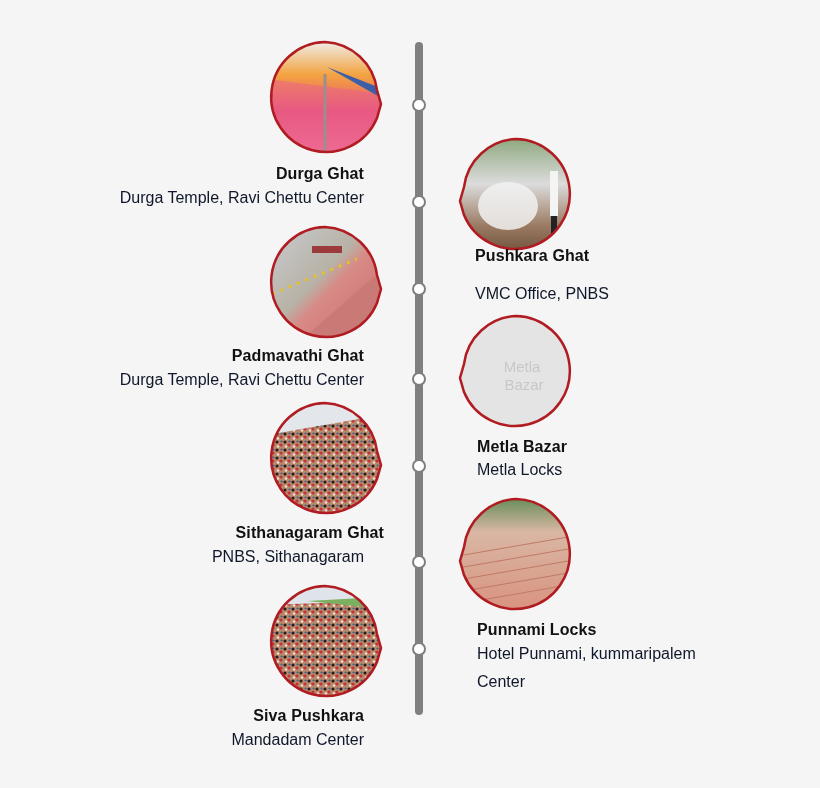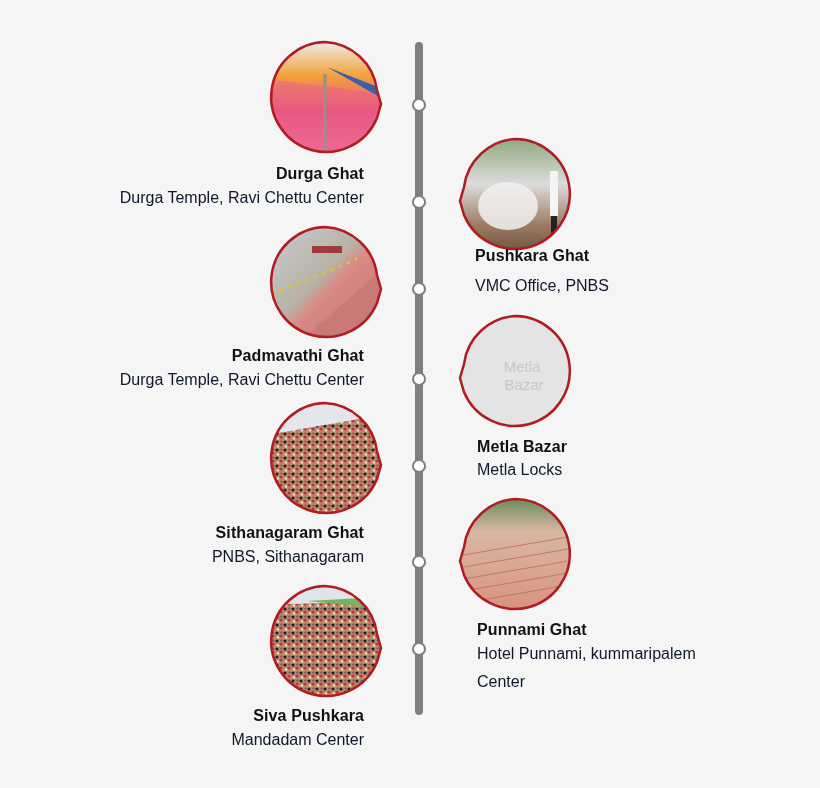--- a/index.html
+++ b/index.html
@@ -108,21 +108,21 @@
       <g clip-path="url(#clipR)">
         <rect width="116" height="120" fill="url(#gFountain)"></rect>
         <ellipse cx="50" cy="70" rx="30" ry="24" fill="#f1f1f1" opacity="0.85"></ellipse>
         <rect x="92" y="35" width="8" height="45" fill="#f4f4f4"></rect>
         <rect x="93" y="80" width="6" height="25" fill="#222"></rect>
       </g>
       <path d="M58,3 A55,55 0 1 1 6,79 L2,65 L6,51 A55,55 0 0 1 58,3 Z" fill="none" stroke="#b01c22" stroke-width="2.5"></path>
     </svg>
   </div>
   <div class="title" style="left:475px; top:247px">Pushkara Ghat</div>
-  <div class="sub" style="left:475px; top:272px">VMC Office, PNBS</div>
+  <div class="sub" style="left:475px; top:280px">VMC Office, PNBS</div>
 </div>
 
 <div class="item left">
   <div class="bubble" style="left:267px; top:224px">
     <svg width="116" height="120">
       <g clip-path="url(#clipL)">
         <rect width="116" height="120" fill="url(#gRiver)"></rect>
         <polygon points="30,120 116,45 116,120" fill="#c97a76"></polygon>
         <rect x="45" y="22" width="30" height="7" fill="#9b3b3b"></rect>
         <line x1="5" y1="70" x2="90" y2="35" stroke="#e3c22a" stroke-width="3" stroke-dasharray="3,6"></line>
@@ -149,41 +149,41 @@
 <div class="item left">
   <div class="bubble" style="left:267px; top:400px">
     <svg width="116" height="120">
       <g clip-path="url(#clipL)">
         <rect width="116" height="120" fill="url(#pCrowd)"></rect>
         <polygon points="0,0 116,0 116,15 0,35" fill="#e3e6ea"></polygon>
       </g>
       <path d="M58,3 A55,55 0 1 0 110,79 L114,65 L110,51 A55,55 0 0 0 58,3 Z" fill="none" stroke="#b01c22" stroke-width="2.5"></path>
     </svg>
   </div>
-  <div class="title" style="right:456px; top:524px">Sithanagaram Ghat</div>
+  <div class="title" style="right:436px; top:524px">Sithanagaram Ghat</div>
   <div class="sub" style="right:456px; top:543px">PNBS, Sithanagaram</div>
 </div>
 
 <div class="item right">
   <div class="bubble" style="left:458px; top:496px">
     <svg width="116" height="120">
       <g clip-path="url(#clipR)">
         <rect width="116" height="120" fill="url(#gPunnami)"></rect>
         <g stroke="#c07a66" stroke-width="1">
           <line x1="0" y1="60" x2="116" y2="40"></line>
           <line x1="0" y1="72" x2="116" y2="52"></line>
           <line x1="0" y1="84" x2="116" y2="64"></line>
           <line x1="0" y1="96" x2="116" y2="76"></line>
           <line x1="0" y1="108" x2="116" y2="88"></line>
         </g>
       </g>
       <path d="M58,3 A55,55 0 1 1 6,79 L2,65 L6,51 A55,55 0 0 1 58,3 Z" fill="none" stroke="#b01c22" stroke-width="2.5"></path>
     </svg>
   </div>
-  <div class="title" style="left:477px; top:621px">Punnami Ghat</div>
+  <div class="title" style="left:477px; top:621px">Punnami Locks</div>
   <div class="sub" style="left:477px; top:640px">Hotel Punnami, kummaripalem</div>
   <div class="sub" style="left:477px; top:668px">Center</div>
 </div>
 
 <div class="item left">
   <div class="bubble" style="left:267px; top:583px">
     <svg width="116" height="120">
       <g clip-path="url(#clipL)">
         <rect width="116" height="120" fill="url(#pCrowd)"></rect>
         <polygon points="0,0 116,0 116,18 0,22" fill="#dfe4ea"></polygon>

